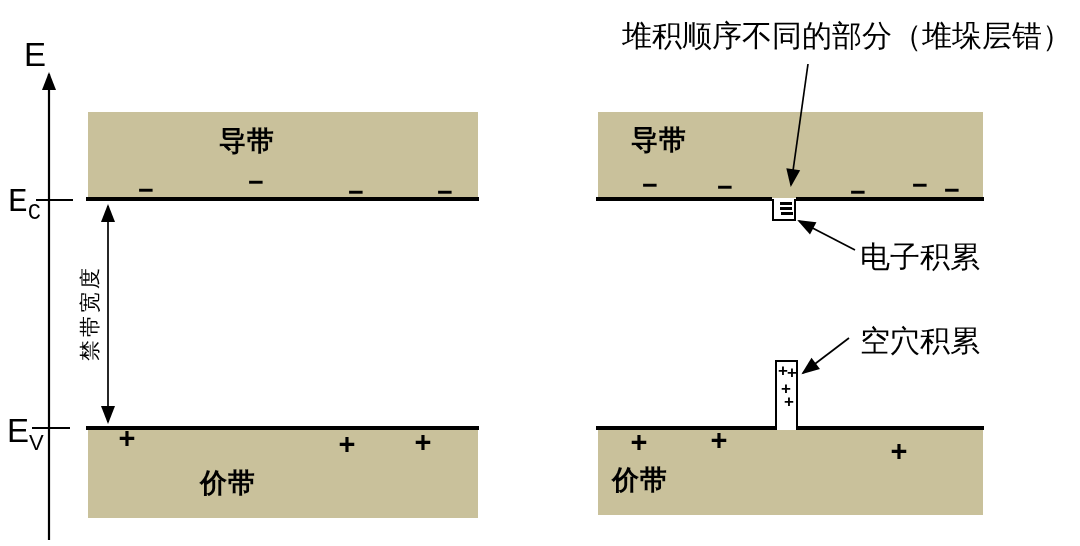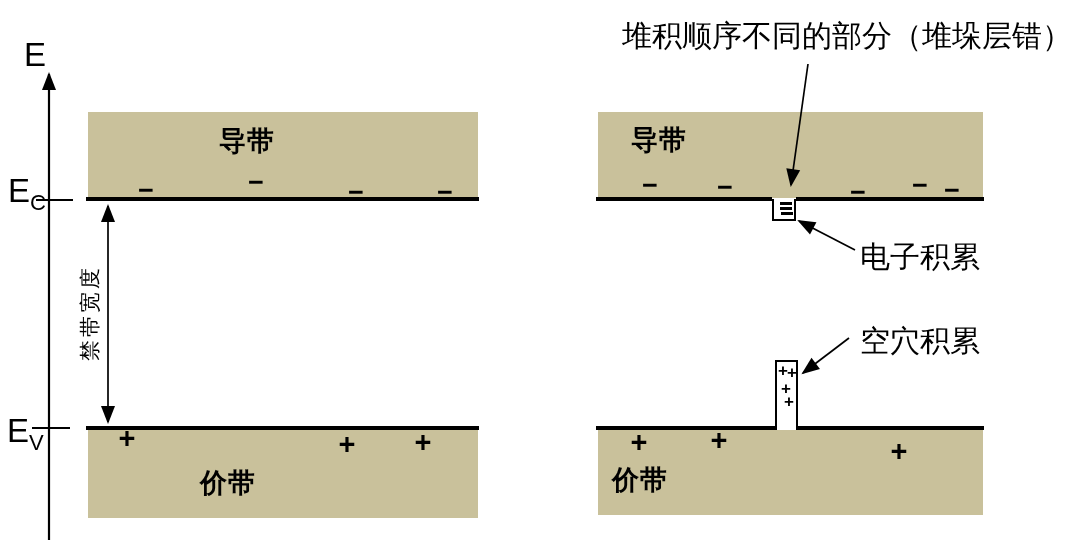--- a/index.html
+++ b/index.html
@@ -27,21 +27,21 @@
   svg.overlay { position:absolute; left:0; top:0; }
   .defect-box { position:absolute; background:#ffffff; box-sizing:border-box; }
 </style>
 </head>
 <body>
 
 <div id="canvas">
 
   <div class="axis-label" style="left:24px; top:36px;">E</div>
 
-  <div class="axis-label" style="left:8px; top:172px;"><span>E</span><span class="sub">C</span></div>
+  <div class="axis-label" style="left:8px; top:184px;font-family:Liberation Mono, monospace;"><span>E</span><span class="sub">C</span></div>
 
   <div class="axis-label" style="left:7px; top:412px;"><span>E</span><span class="sub">V</span></div>
 
   <div class="band" style="left:88px; top:112px; width:390px; height:86px;"></div>
   <div class="bandline" style="left:86px; top:197px; width:393px;"></div>
 
   <div class="band" style="left:88px; top:430px; width:390px; height:88px;"></div>
   <div class="bandline" style="left:86px; top:426px; width:393px;"></div>
 
   <div class="cjk centered" style="left:247px; top:141px; font-size:27px; letter-spacing:1px;">导带</div>

